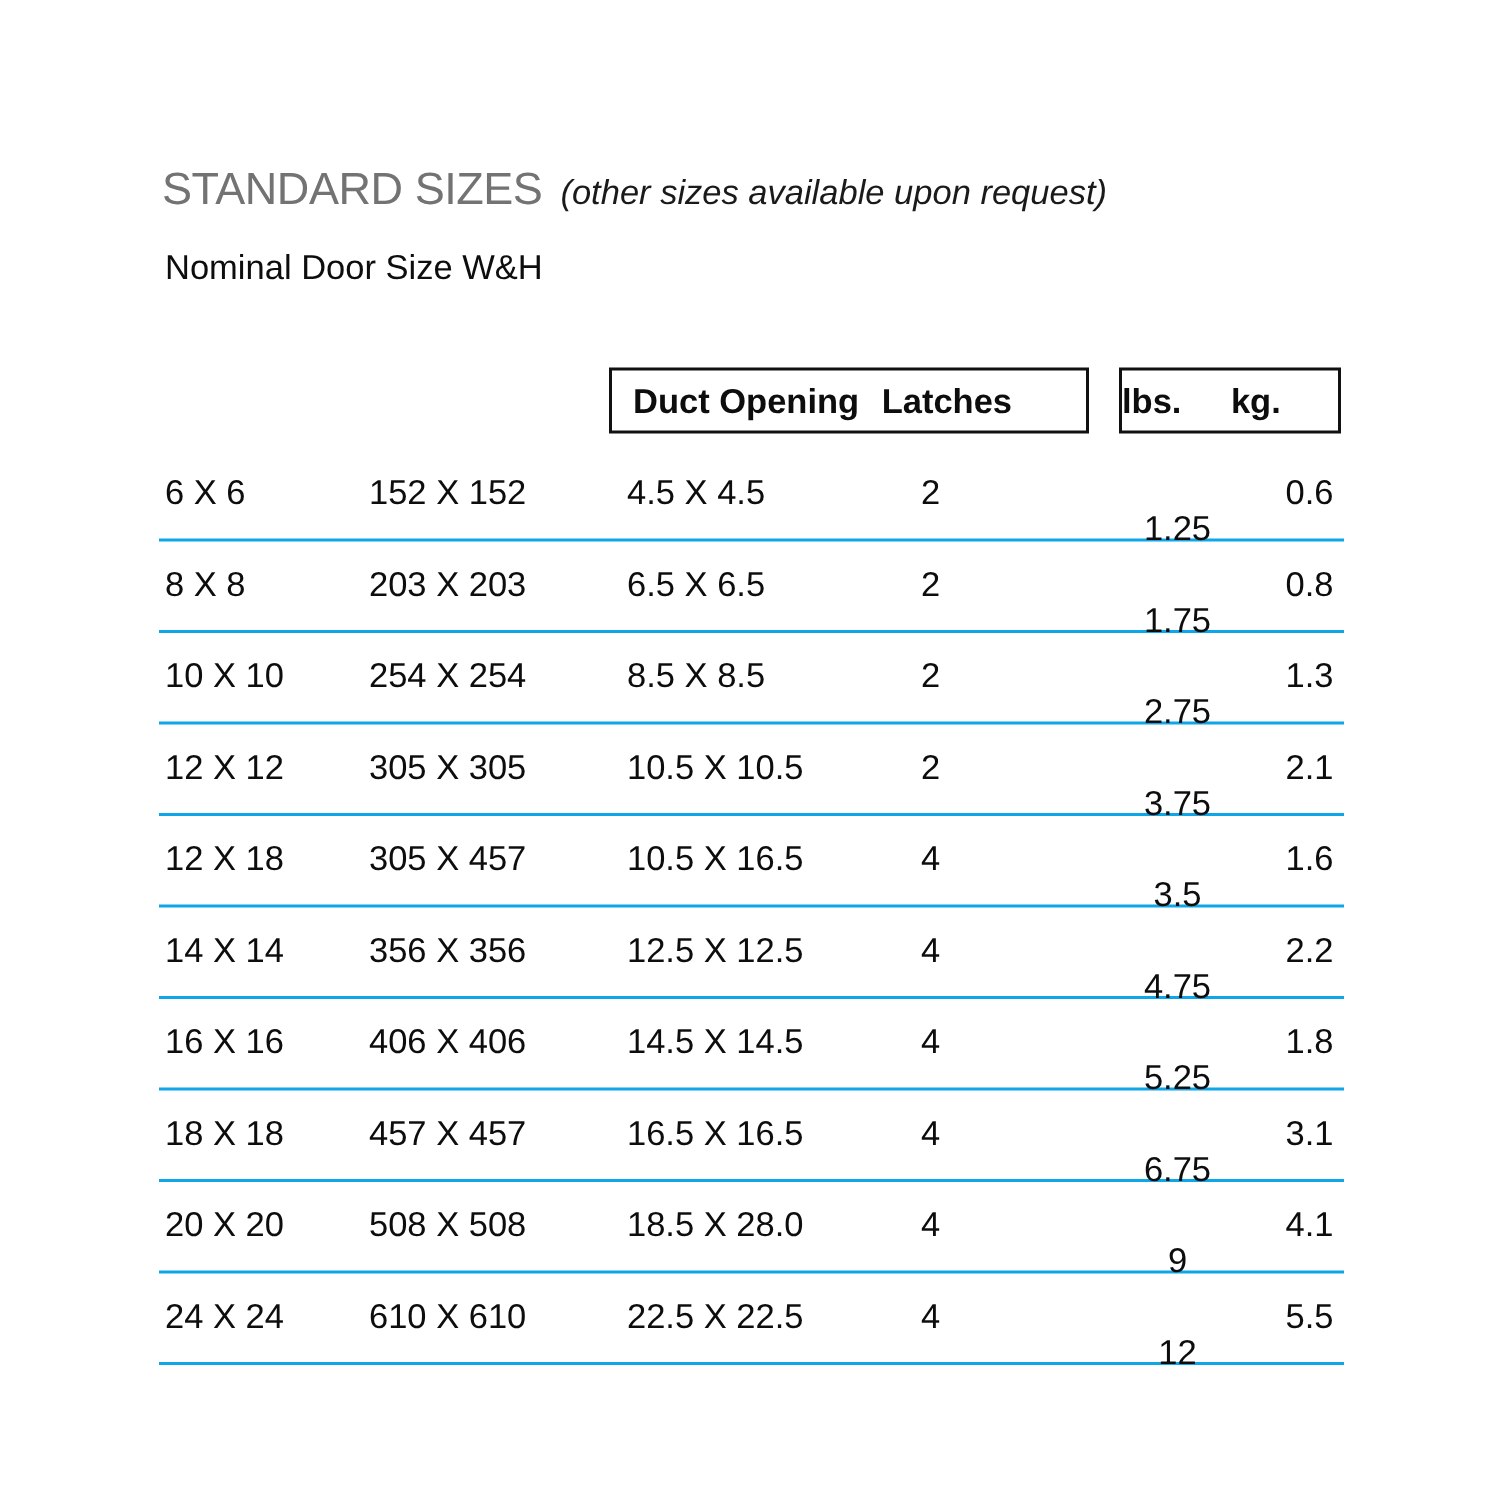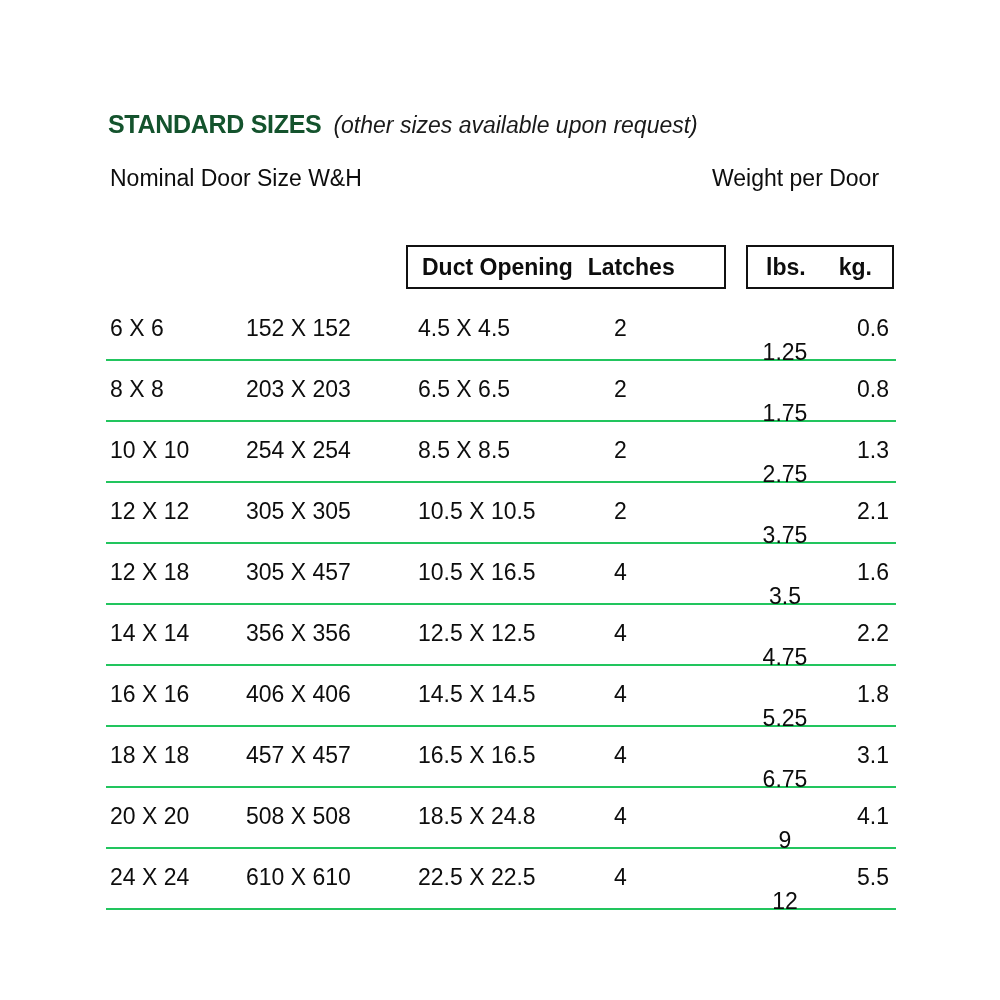--- a/index.html
+++ b/index.html
@@ -25,24 +25,24 @@
   
   .title-row {
     position: absolute;
     left: 108px;
     top: 110px;
     display: flex;
     align-items: baseline;
     white-space: nowrap;
   }
   .title-main {
-    font-size: 25px;
-    font-weight: bold;
+    font-size: 30px;
+    font-weight: normal;
     letter-spacing: -0.3px;
-    color: #14532d;
+    color: #737373;
   }
   .title-note {
     font-size: 23px;
     font-style: italic;
     margin-left: 12px;
     color: #1a1a1a;
   }
 
   .subhead-left {
     position: absolute;
@@ -78,34 +78,34 @@
   }
   #hdr-box-1 { left: 106px; top: 245px; width: 250px; }
   #hdr-box-1 .hcell.c1 { margin-left: 10px; }
   #hdr-box-1 .hcell.c2 { margin-left: 41px; }
 
   #hdr-box-2 { left: 406px; top: 245px; width: 320px; }
   #hdr-box-2 .hcell.c1 { margin-left: 14px; }
   #hdr-box-2 .hcell.c2 { margin-left: 15px; }
 
   #hdr-box-3 { left: 746px; top: 245px; width: 148px; }
-  #hdr-box-3 .hcell.c1 { margin-left: 18px; text-align: right; }
+  #hdr-box-3 .hcell.c1 { margin-left: 0; text-align: right; }
   #hdr-box-3 .hcell.c2 { margin-left: 33px; }
 
   
   .table {
     position: absolute;
     left: 106px;
     top: 300px;
     width: 790px;
   }
   .row {
     position: relative;
     height: 59px;
-    border-bottom: 2px solid #22c55e;
+    border-bottom: 2px solid #0ea5e9;
     text-decoration: underline;
   }
   .row .cell {
     position: absolute;
     top: 15px;
     font-size: 23px;
     color: #0d0d0d;
     white-space: nowrap;
   }
   .cell.inches   { left: 4px; }
@@ -119,21 +119,20 @@
 <body>
 
 <div class="page">
 
   <div class="title-row">
     <span class="title-main">STANDARD SIZES</span>
     <span class="title-note">(other sizes available upon request)</span>
   </div>
 
   <div class="subhead-left">Nominal Door Size W&amp;H</div>
-  <div class="subhead-right">Weight per Door</div>
 
 
   <div class="hdr-box" id="hdr-box-2">
     <span class="hcell c1">Duct Opening</span>
     <span class="hcell c2">Latches</span>
   </div>
 
   <div class="hdr-box" id="hdr-box-3">
     <span class="hcell c1">lbs.</span>
     <span class="hcell c2">kg.</span>
@@ -200,21 +199,21 @@
         <span class="cell inches">18 X 18</span>
         <span class="cell mm">457 X 457</span>
         <span class="cell duct">16.5 X 16.5</span>
         <span class="cell latches">4</span>
         <span class="cell lbs">6.75</span>
         <span class="cell kg">3.1</span>
       </div>
       <div class="row">
         <span class="cell inches">20 X 20</span>
         <span class="cell mm">508 X 508</span>
-        <span class="cell duct">18.5 X 24.8</span>
+        <span class="cell duct">18.5 X 28.0</span>
         <span class="cell latches">4</span>
         <span class="cell lbs">9</span>
         <span class="cell kg">4.1</span>
       </div>
       <div class="row">
         <span class="cell inches">24 X 24</span>
         <span class="cell mm">610 X 610</span>
         <span class="cell duct">22.5 X 22.5</span>
         <span class="cell latches">4</span>
         <span class="cell lbs">12</span>

